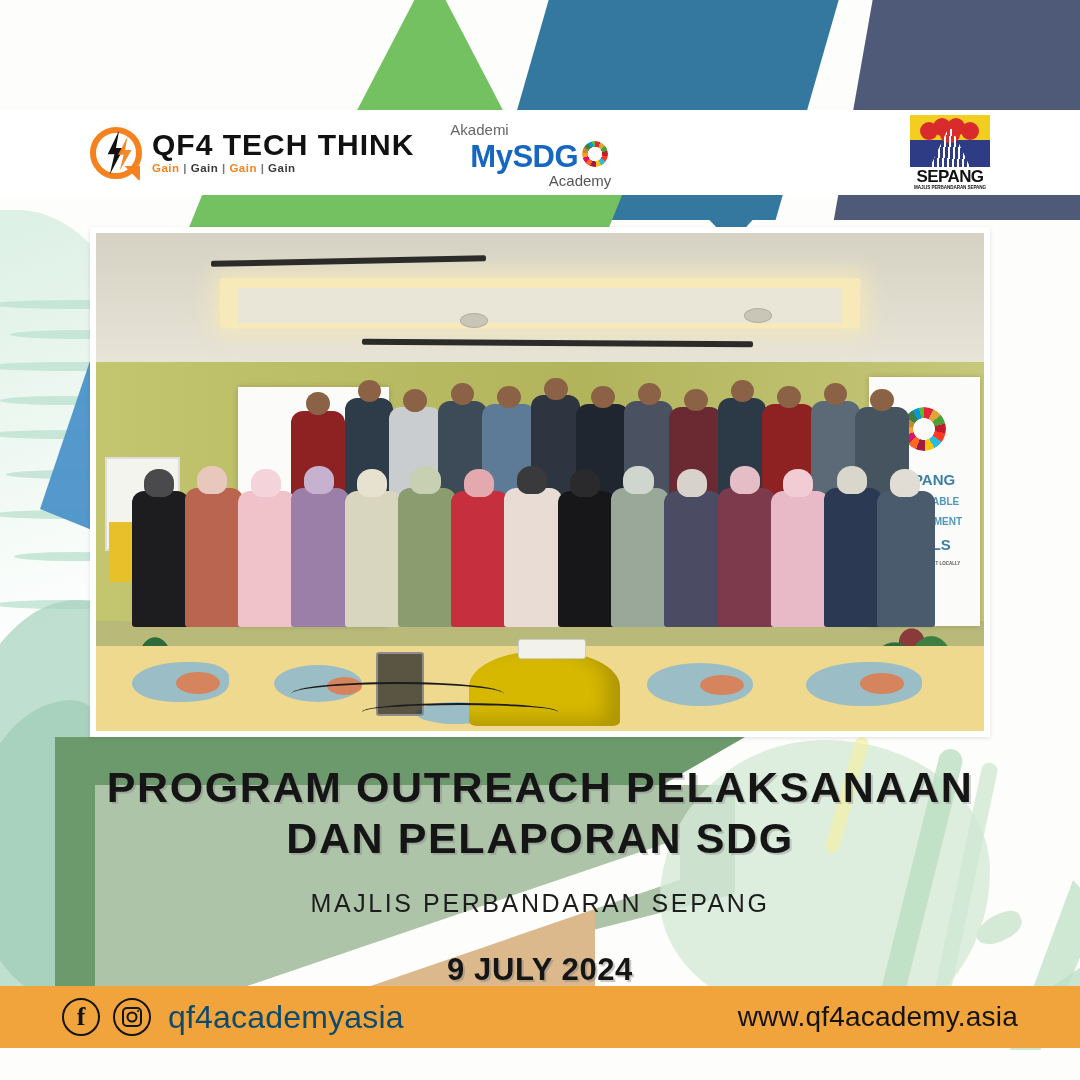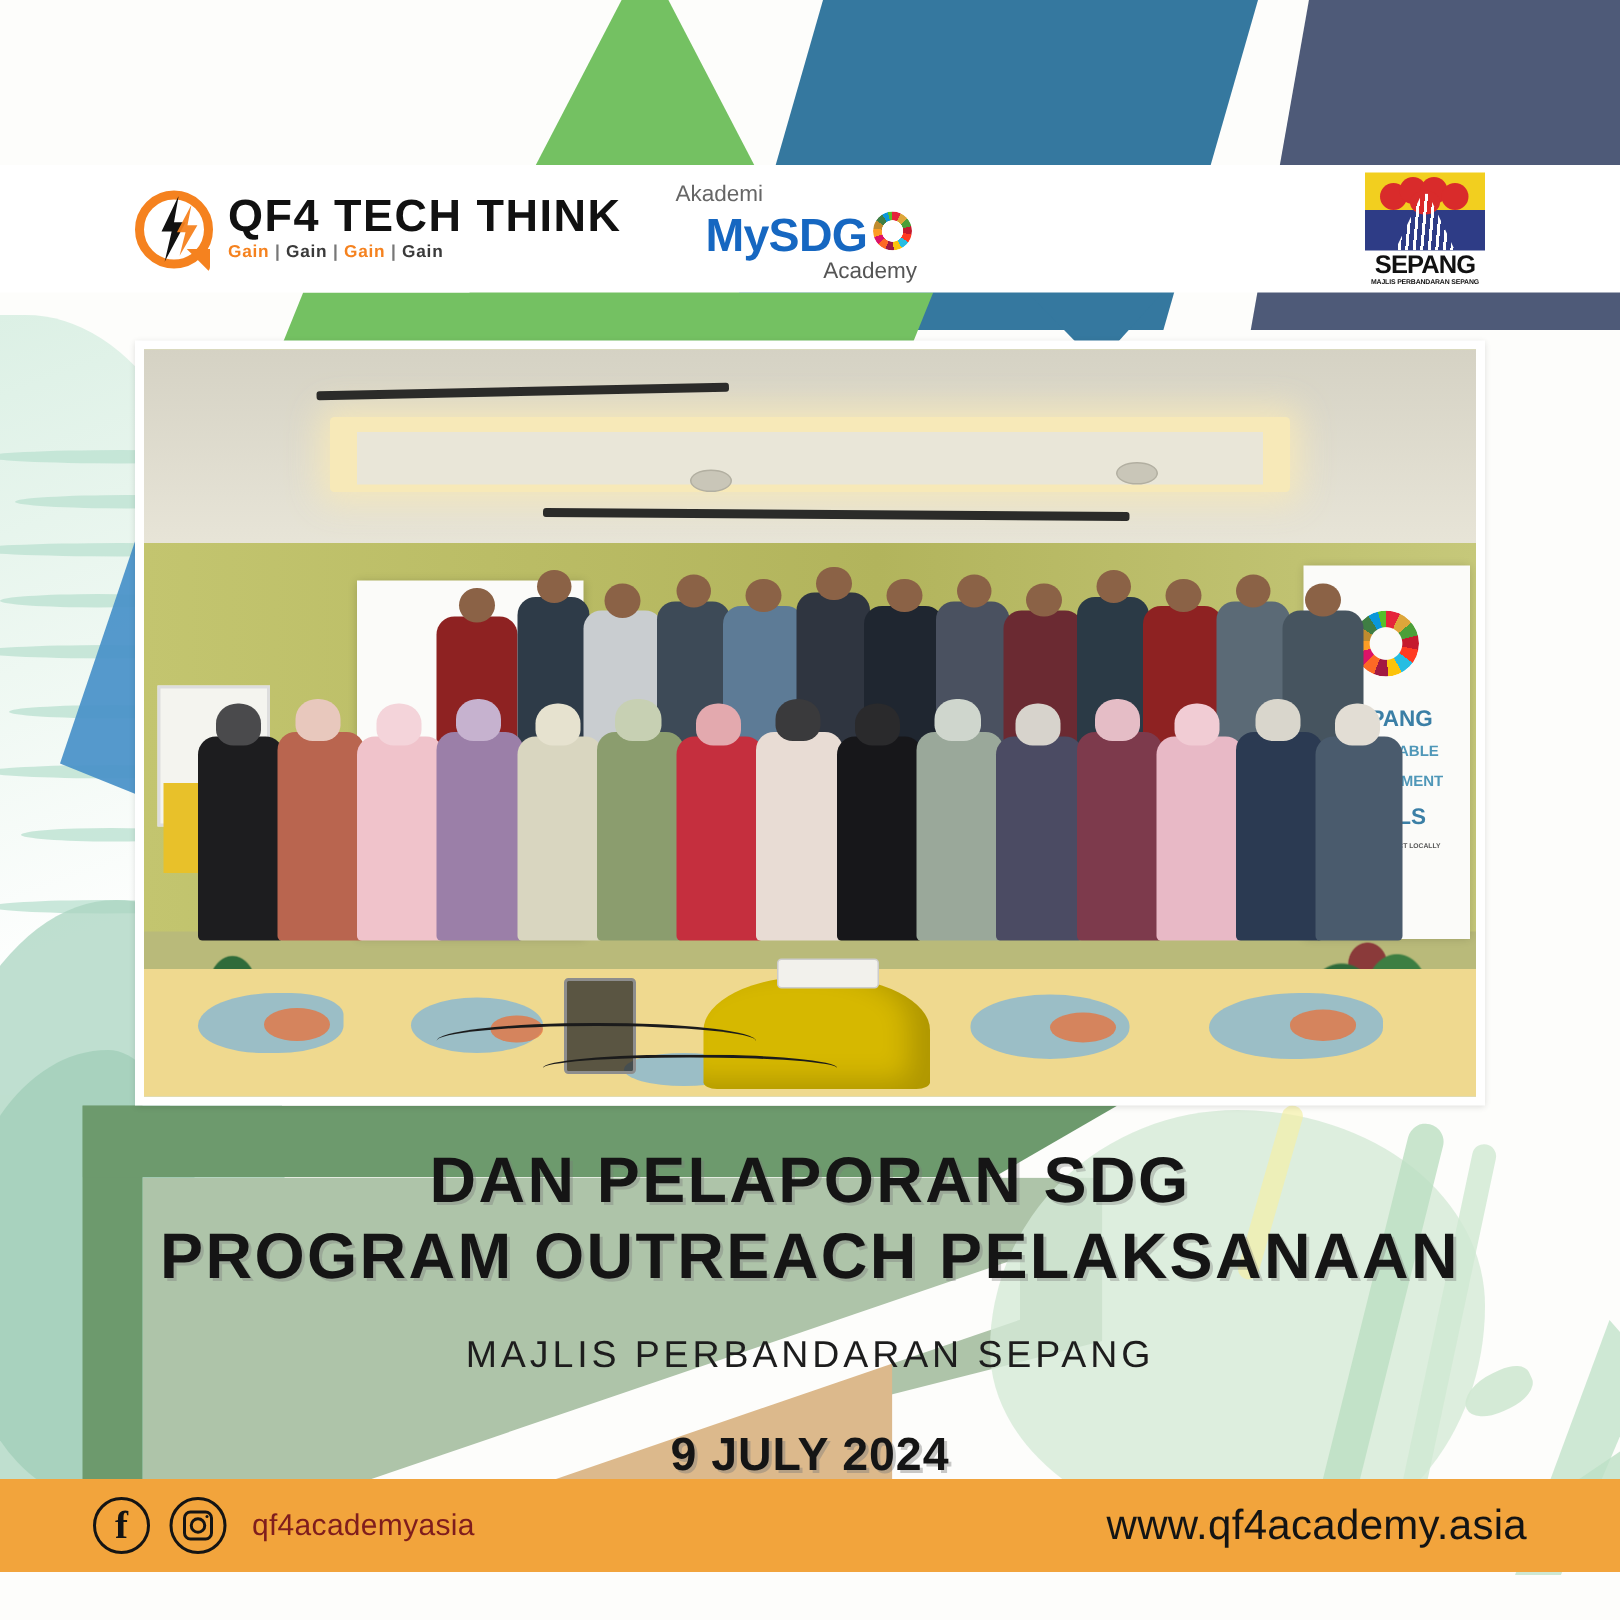--- a/index.html
+++ b/index.html
@@ -187,21 +187,21 @@
   .t-sub{margin-top:26px;font-size:25px;letter-spacing:2.6px;color:#1d1d1d;}
   .t-date{margin-top:34px;font-size:31px;font-weight:bold;letter-spacing:.6px;color:#151515;
     text-shadow:2px 2px 0 rgba(120,120,120,.4);}
 
   
   .footer{position:absolute;left:0;top:986px;width:1080px;height:62px;background:#f2a43c;
     display:flex;align-items:center;justify-content:space-between;padding:0 62px;box-sizing:border-box;}
   .f-left{display:flex;align-items:center;gap:13px;}
   .f-icon{width:34px;height:34px;border:2.5px solid #141414;border-radius:50%;
     display:flex;align-items:center;justify-content:center;}
-  .f-handle{font-size:20px;color:#7f1d1d;letter-spacing:.2px;margin-left:4px;}
+  .f-handle{font-size:32px;color:#0c4a6e;letter-spacing:.2px;margin-left:4px;}
   .f-site{font-size:28px;color:#141414;letter-spacing:.2px;}
 
   .ig-sq{width:16px;height:16px;border:2.2px solid #141414;border-radius:5px;position:relative;}
   .ig-sq::after{content:"";position:absolute;left:50%;top:50%;transform:translate(-50%,-50%);
     width:7px;height:7px;border:2px solid #141414;border-radius:50%;}
   .ig-sq::before{content:"";position:absolute;right:1px;top:1px;width:2px;height:2px;background:#141414;border-radius:50%;}
   .fb-f{font-size:26px;font-weight:bold;color:#141414;line-height:1;font-family:"Liberation Serif",serif;}
 </style>
 </head>
 <body>
@@ -446,22 +446,22 @@
       <div class="p-proj"></div>
       <div class="p-stand"></div>
       <div class="p-cable" style="left:22%;bottom:5%;width:24%;height:22px;"></div>
       <div class="p-cable" style="left:30%;bottom:2%;width:22%;height:16px;"></div>
 
     </div>
   </div>
 
   <div class="title-wrap">
     <div class="t-main">
+      <div>PROGRAM OUTREACH PELAKSANAAN</div>
       <div>DAN PELAPORAN SDG</div>
-      <div>PROGRAM OUTREACH PELAKSANAAN</div>
     </div>
     <div class="t-sub">MAJLIS PERBANDARAN SEPANG</div>
     <div class="t-date">9 JULY 2024</div>
   </div>
 
   <div class="footer">
     <div class="f-left">
       <div class="f-icon">
           <span class="fb-f">f</span>
         </div>

